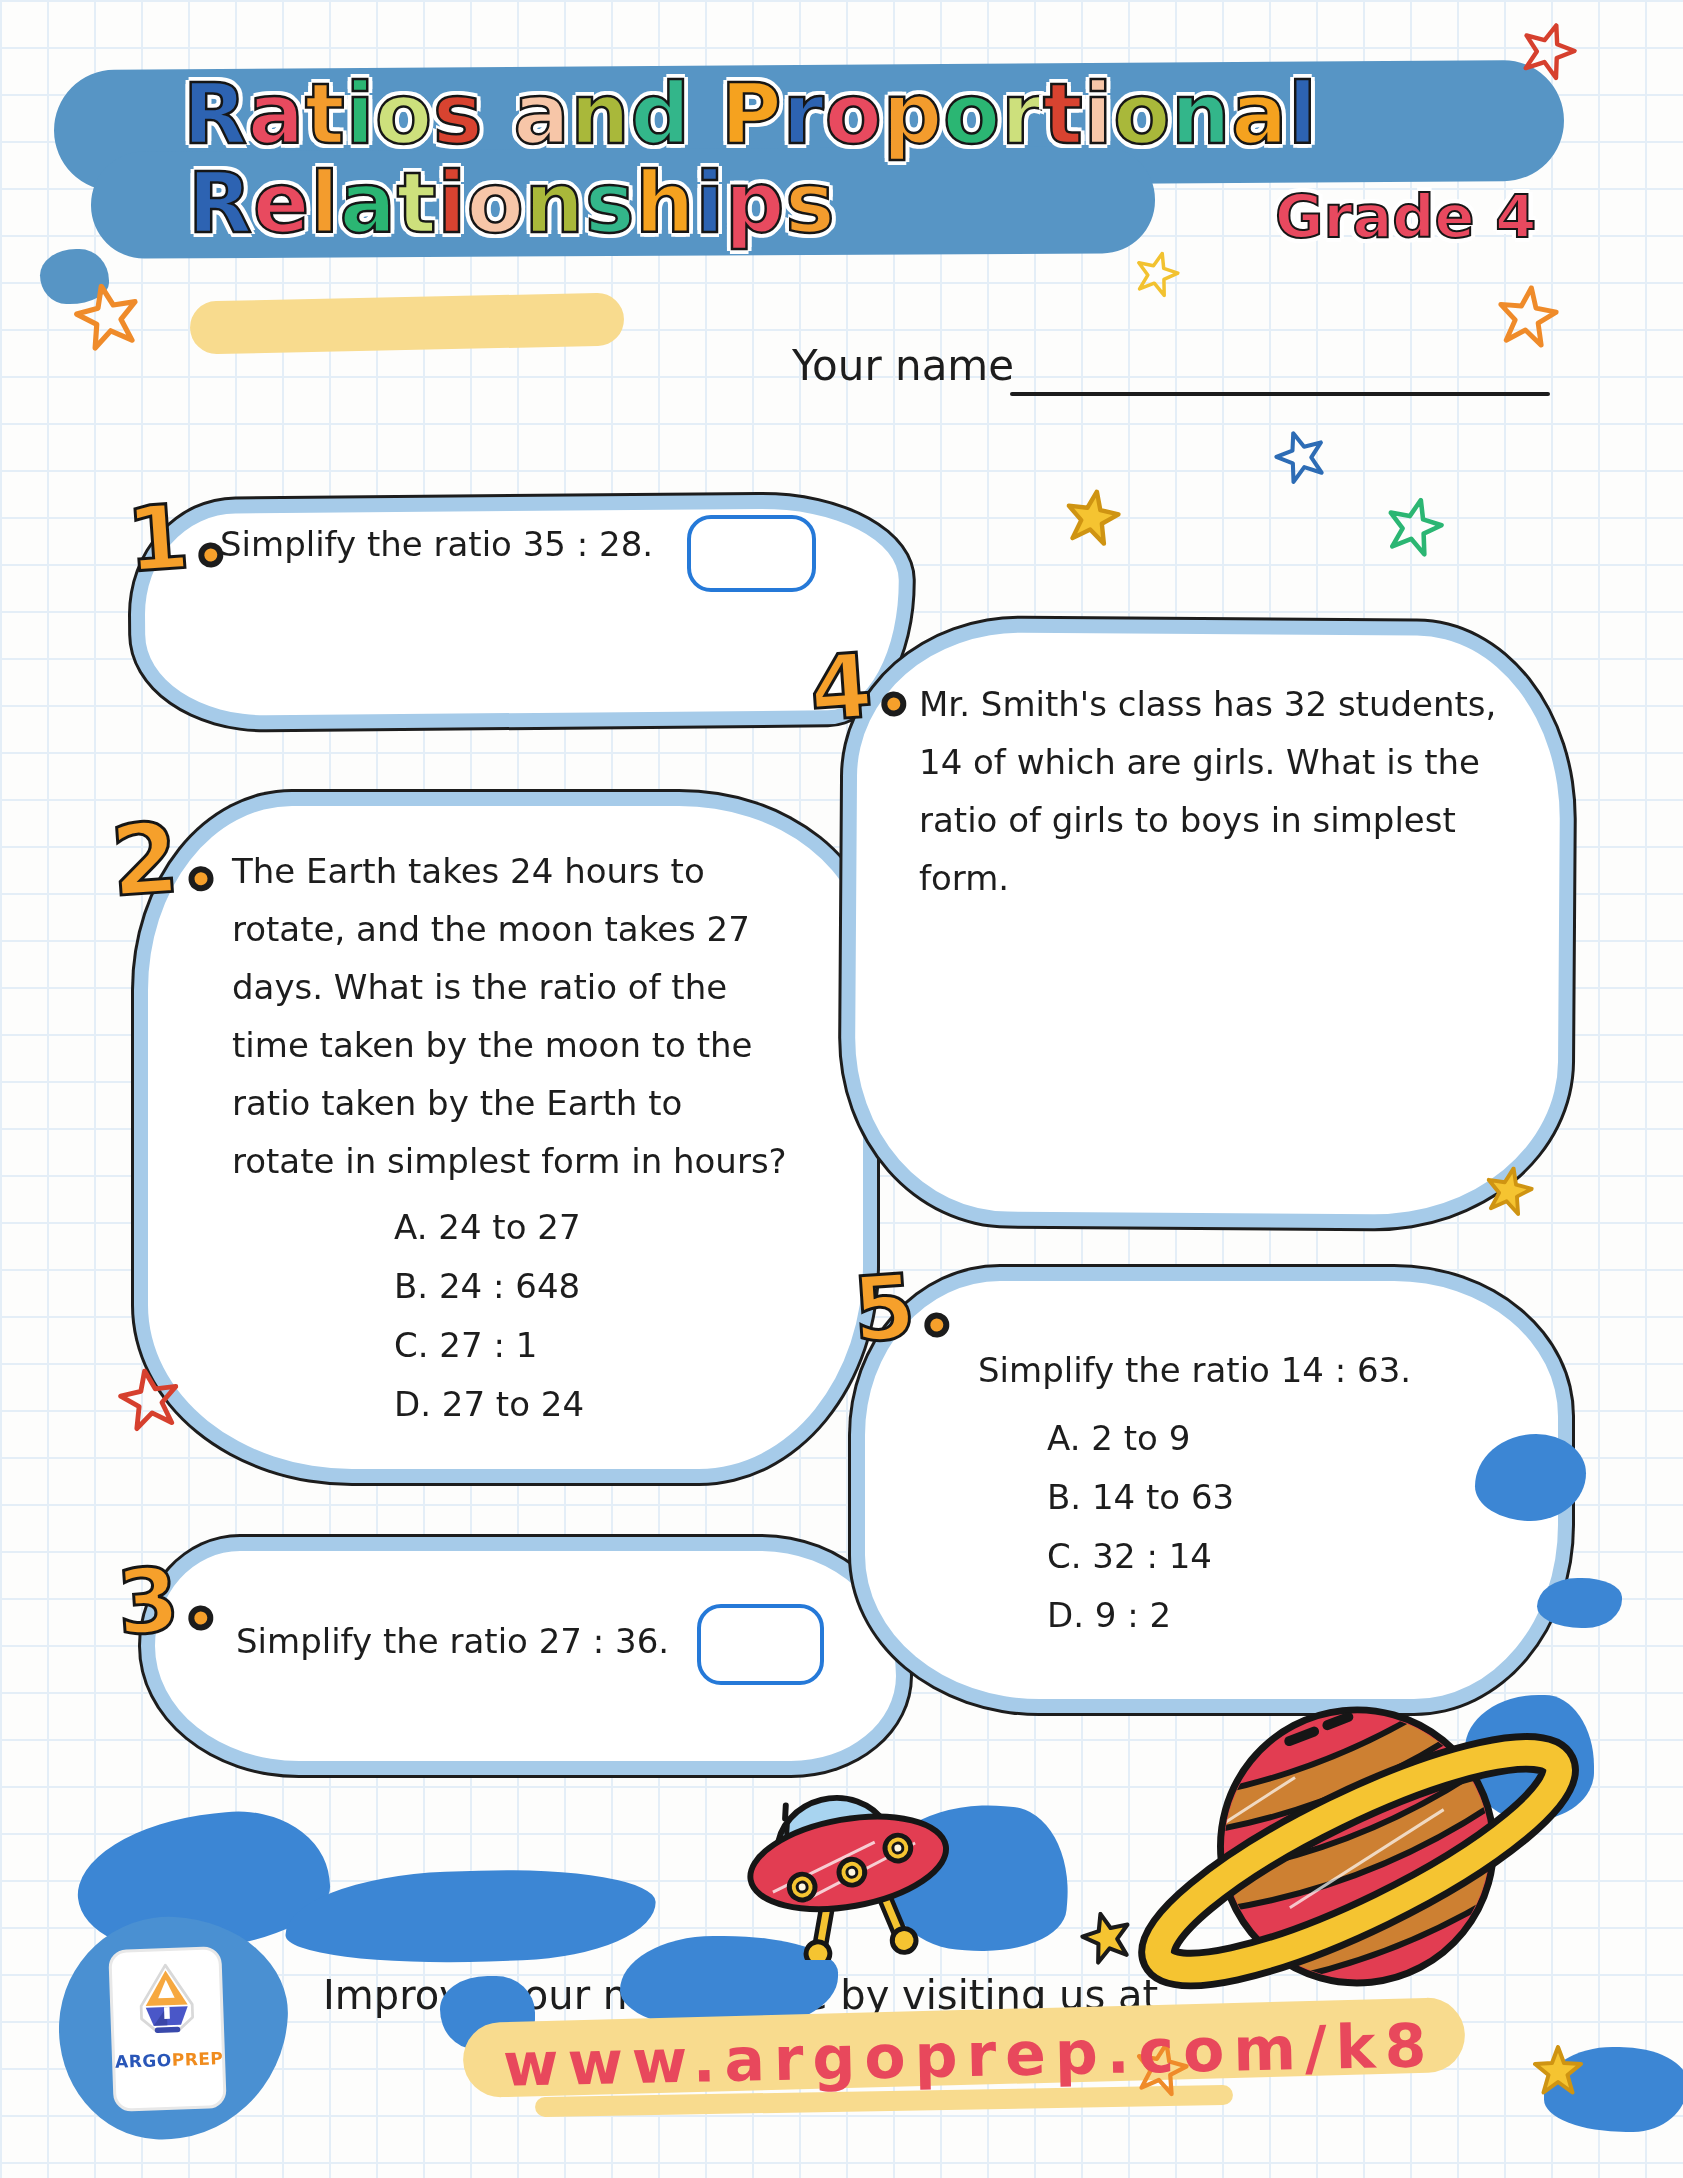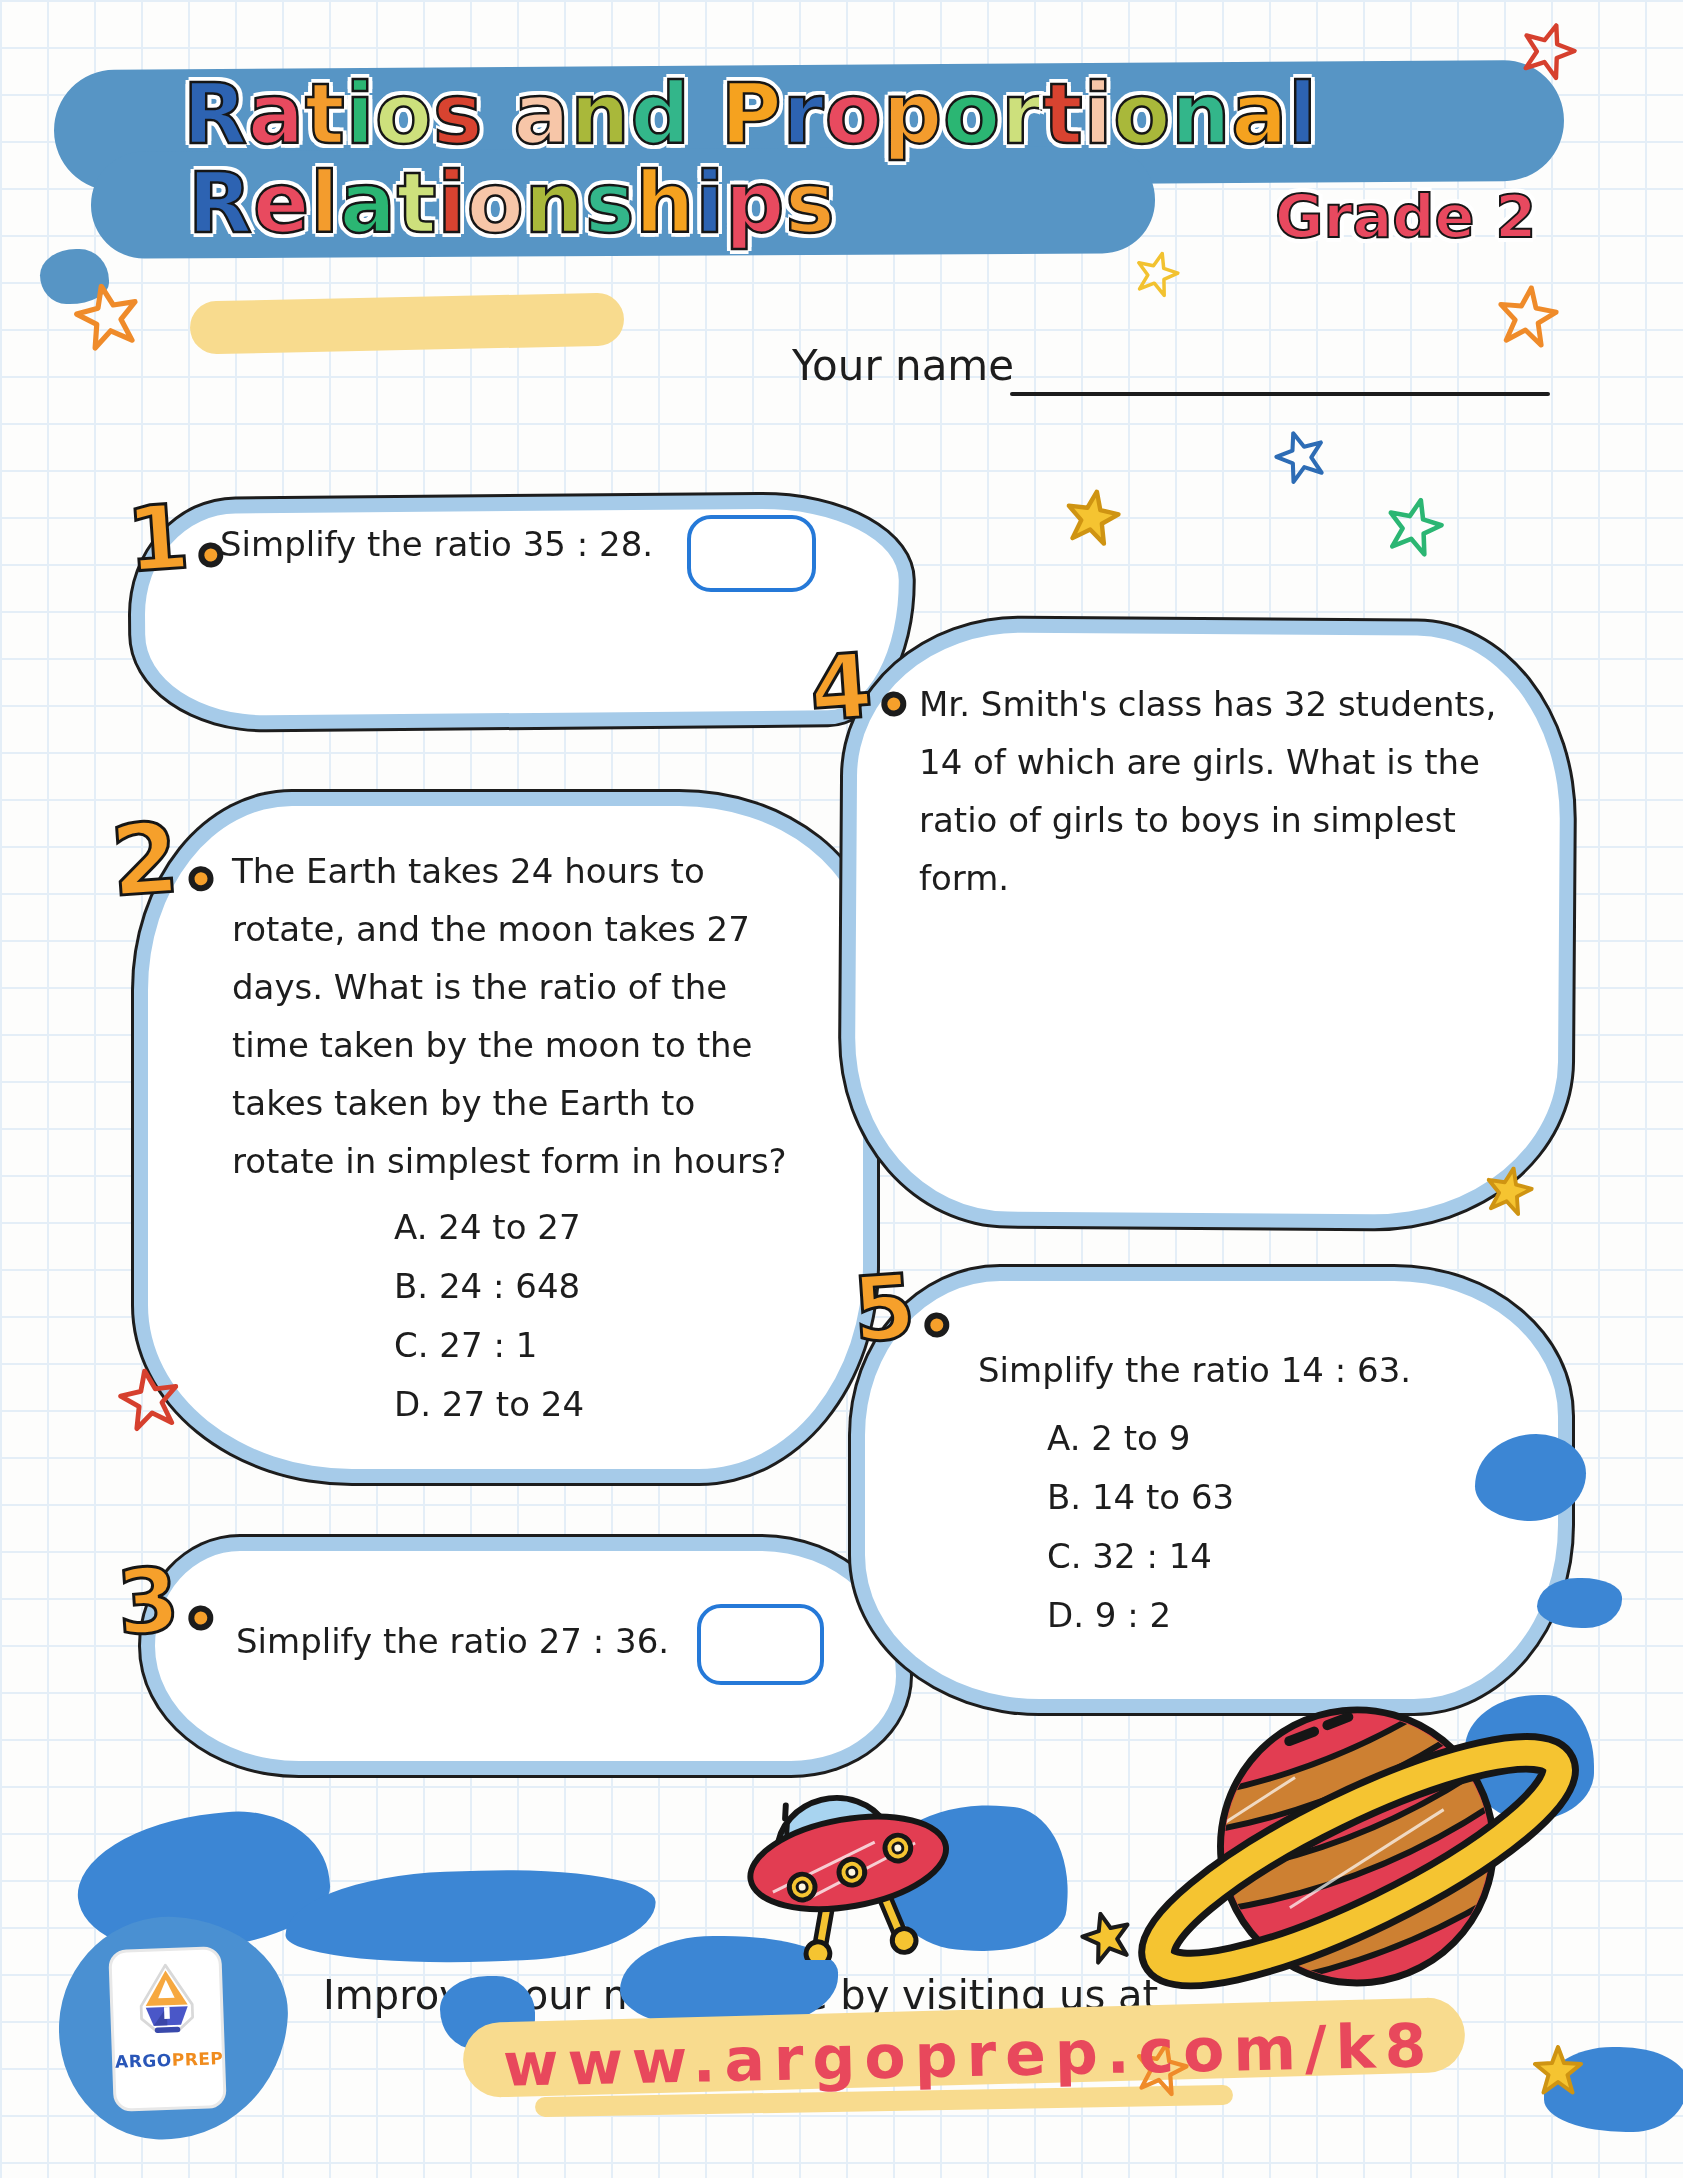--- a/index.html
+++ b/index.html
@@ -77,21 +77,21 @@
 <body>
 
 <div class="page">
 
   <div class="abs brush a"></div>
   <div class="abs brush b"></div>
   <div class="abs brush c"></div>
 
   <h1 class="abs title l1 halo"><span style="color: rgb(45, 99, 178);">R</span><span style="color: rgb(232, 74, 95);">a</span><span style="color: rgb(243, 156, 45);">t</span><span style="color: rgb(43, 182, 115);">i</span><span style="color: rgb(205, 224, 124);">o</span><span style="color: rgb(216, 67, 48);">s</span><span> </span><span style="color: rgb(247, 198, 168);">a</span><span style="color: rgb(169, 184, 58);">n</span><span style="color: rgb(51, 182, 138);">d</span><span> </span><span style="color: rgb(245, 162, 31);">P</span><span style="color: rgb(45, 99, 178);">r</span><span style="color: rgb(232, 74, 95);">o</span><span style="color: rgb(243, 156, 45);">p</span><span style="color: rgb(43, 182, 115);">o</span><span style="color: rgb(205, 224, 124);">r</span><span style="color: rgb(216, 67, 48);">t</span><span style="color: rgb(247, 198, 168);">i</span><span style="color: rgb(169, 184, 58);">o</span><span style="color: rgb(51, 182, 138);">n</span><span style="color: rgb(245, 162, 31);">a</span><span style="color: rgb(45, 99, 178);">l</span></h1>
   <h1 class="abs title l2 halo"><span style="color: rgb(45, 99, 178);">R</span><span style="color: rgb(232, 74, 95);">e</span><span style="color: rgb(243, 156, 45);">l</span><span style="color: rgb(43, 182, 115);">a</span><span style="color: rgb(205, 224, 124);">t</span><span style="color: rgb(216, 67, 48);">i</span><span style="color: rgb(247, 198, 168);">o</span><span style="color: rgb(169, 184, 58);">n</span><span style="color: rgb(51, 182, 138);">s</span><span style="color: rgb(245, 162, 31);">h</span><span style="color: rgb(45, 99, 178);">i</span><span style="color: rgb(232, 74, 95);">p</span><span style="color: rgb(243, 156, 45);">s</span></h1>
-  <div class="abs grade halo">Grade 2</div>
+  <div class="abs grade halo">Grade 4</div>
 
   <div class="abs subtitle-hl"></div>
   <div class="abs name-label">Your name</div>
   <div class="abs name-line"></div>
 
   <div class="abs star" style="left:1521px;top:22px;width:55px;height:55px;transform:rotate(18deg);"><svg viewBox="0 0 100 100" width="100%" height="100%">
         <path d="M50 4 L62 36 L96 38 L69 60 L79 95 L50 74 L21 95 L31 60 L4 38 L38 36 Z" fill="none" stroke="#d6402e" stroke-width="8" stroke-linejoin="round"></path>
       </svg></div>
   <div class="abs star" style="left:75px;top:283px;width:65px;height:65px;transform:rotate(-12deg);"><svg viewBox="0 0 100 100" width="100%" height="100%">
         <path d="M50 4 L62 36 L96 38 L69 60 L79 95 L50 74 L21 95 L31 60 L4 38 L38 36 Z" fill="none" stroke="#ef8b2a" stroke-width="8" stroke-linejoin="round"></path>
@@ -132,21 +132,21 @@
   <p class="abs qtext" style="left:220px;top:515px;margin:0;">Simplify the ratio 35 : 28.</p>
   <div class="abs answer-box" style="left:687px;top:515px;width:121px;height:69px;"></div>
 
   <section class="abs bubble q2"></section>
   <div class="abs qnum" style="left:111px;top:810px;font-size:97px;">2</div>
   <div class="abs qtext" style="left:232px;top:842px;">
     <div>The Earth takes 24 hours to</div>
     <div>rotate, and the moon takes 27</div>
     <div>days. What is the ratio of the</div>
     <div>time taken by the moon to the</div>
-    <div>takes taken by the Earth to</div>
+    <div>ratio taken by the Earth to</div>
     <div>rotate in simplest form in hours?</div>
   </div>
   <div class="abs qopts" style="left:394px;top:1198px;">
     <div>A. 24 to 27</div>
     <div>B. 24 : 648</div>
     <div>C. 27 : 1</div>
     <div>D. 27 to 24</div>
   </div>
 
   <section class="abs bubble q3"></section>

